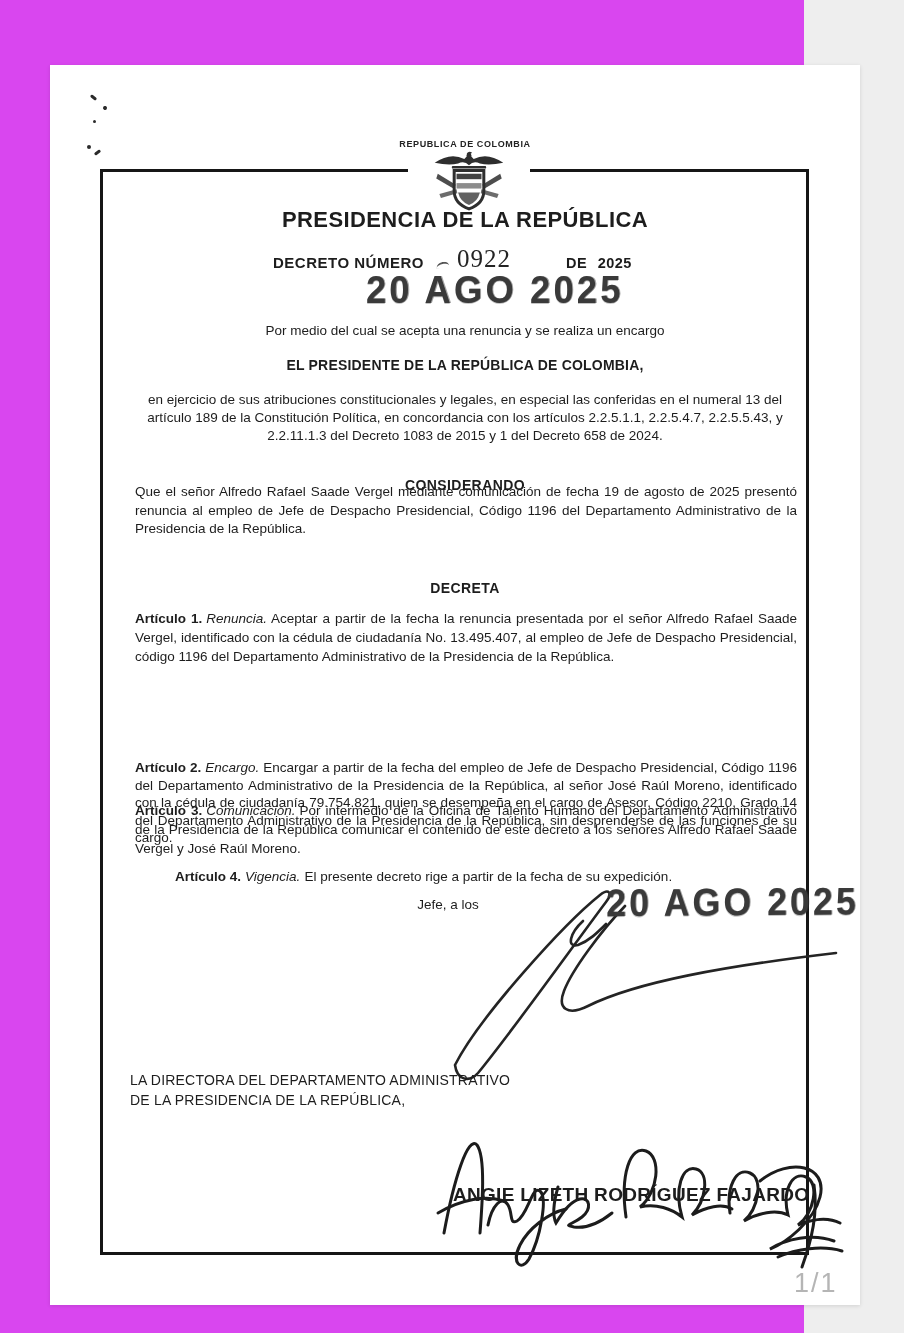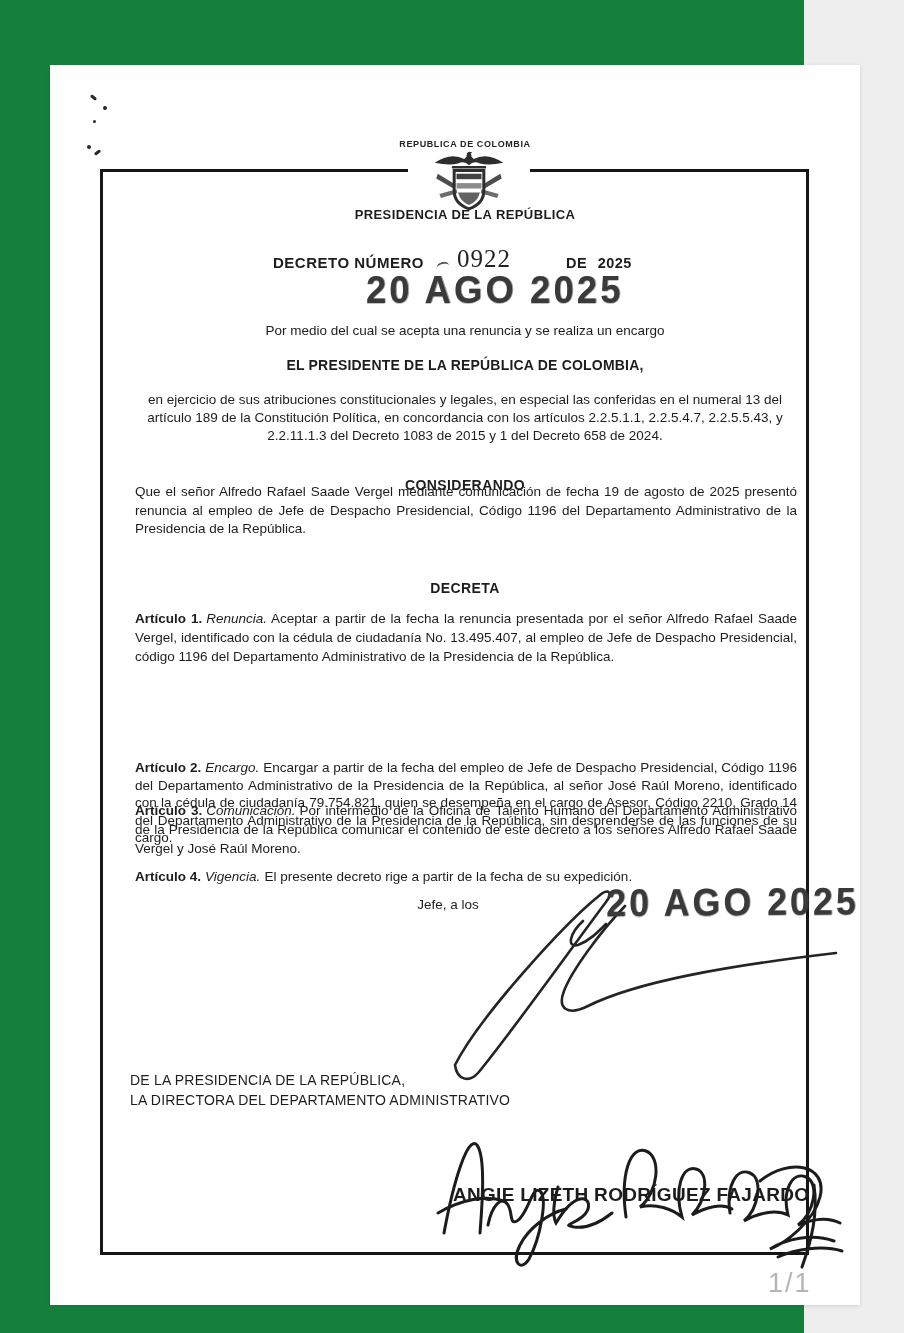--- a/index.html
+++ b/index.html
@@ -3,21 +3,21 @@
 <meta charset="utf-8">
 <style>
   * { margin: 0; padding: 0; box-sizing: border-box; }
   html, body { width: 904px; height: 1333px; }
   body {
     font-family: "Liberation Sans", sans-serif;
     background: #eeeeee;
     color: #1d1d1d;
     overflow: hidden;
   }
-  .canvas { position: relative; width: 804px; height: 1333px; background: #15803d; }
+  .canvas { position: relative; width: 804px; height: 1333px; background: #d946ef; }
 
   .sheet {
     position: absolute; left: 50px; top: 65px; width: 810px; height: 1240px;
     background: #ffffff;
     box-shadow: 0 1px 4px rgba(0,0,0,0.12);
   }
 
   .frame {
     position: absolute; left: 50px; top: 104px; width: 709px; height: 1086px;
     border: 3px solid #161616;
@@ -39,21 +39,21 @@
   }
   .republic-label {
     position: absolute; left: 85px; top: 74px; width: 660px;
     text-align: center; font-size: 9px; font-weight: 700; letter-spacing: 0.6px;
     color: #232323; z-index: 3;
   }
   .emblem-svg { position: absolute; left: 380px; top: 85px; width: 78px; height: 74px; z-index: 3; }
 
   .doc-title {
     position: absolute; left: 85px; top: 142px; width: 660px;
-    text-align: center; font-size: 13px; font-weight: 700; letter-spacing: 0.4px;
+    text-align: center; font-size: 22px; font-weight: 700; letter-spacing: 0.4px;
     z-index: 2;
   }
 
   .decree-row { position: absolute; left: 0; top: 185px; width: 810px; height: 32px; z-index: 2; }
   .decree-label { position: absolute; left: 223px; top: 4px; font-size: 15px; font-weight: 700; letter-spacing: 0.5px; }
   .stray-mark {
     position: absolute; left: 386px; top: 12px; width: 13px; height: 6px;
     border-top: 2px solid #555; border-radius: 60% 40% 0 0 / 100% 70% 0 0;
     transform: rotate(-8deg);
   }
@@ -84,37 +84,37 @@
 
   .center-heading { position: absolute; left: 85px; width: 660px; text-align: center; font-size: 14px; font-weight: 700; letter-spacing: 0.4px; z-index: 2; }
   .h-considerando { top: 412px; }
   .h-decreta { top: 515px; }
 
   .body-par { position: absolute; left: 85px; width: 662px; text-align: justify; font-size: 13.5px; line-height: 19px; z-index: 2; }
   .p-considerando { top: 418px; line-height: 18.5px; }
   .p-art1 { top: 544px; }
   .p-art2 { top: 655px; line-height: 17.6px; margin-top: 39px; }
   .p-art3 { top: 736px; }
-  .p-art4 { top: 802px; }
+  .p-art4 { top: 802px; margin-left: 40px; }
   .body-par b { font-weight: 700; margin-right: 0.3em; }
   .body-par i { font-style: italic; margin-right: 0.3em; }
 
   .closing-block { position: absolute; left: 208px; top: 829px; width: 380px; text-align: center; z-index: 2; }
   .closing-order { font-size: 14px; font-weight: 700; letter-spacing: 0.4px; }
   .closing-dado { font-size: 13.5px; margin-top: 3px; }
 
   .flourish-svg { position: absolute; left: 375px; top: 818px; width: 420px; height: 252px; z-index: 2; }
 
   .director-title { position: absolute; left: 80px; top: 1005px; width: 480px; font-size: 14px; line-height: 20px; letter-spacing: 0.2px; z-index: 2; }
 
   .handsig-svg { position: absolute; left: 380px; top: 1052px; width: 436px; height: 170px; z-index: 2; }
   .printed-name { position: absolute; left: 403px; top: 1119px; font-size: 19px; font-weight: 700; letter-spacing: 0.3px; white-space: nowrap; z-index: 3; }
 
   .pagination {
-    position: absolute; left: 718px; top: 1203px; font-size: 27px; color: #b5b5b5;
+    position: absolute; left: 744px; top: 1203px; font-size: 27px; color: #b5b5b5;
     letter-spacing: 2px; z-index: 2;
   }
 
   svg path, svg circle, svg rect, svg line { vector-effect: non-scaling-stroke; }
 </style>
 </head>
 <body>
 
 <div class="canvas">
   <div class="sheet">
@@ -194,22 +194,22 @@
 
     <div class="stamp stamp-bottom">20 AGO 2025</div>
 
     <svg class="flourish-svg" viewBox="0 0 420 252" fill="none" stroke="#242424" stroke-width="2.6" stroke-linecap="round">
       <path d="M30,182 C55,133 140,40 175,12 C184,5 188,10 181,19 C148,63 86,150 53,190 C44,200 32,197 30,182 Z"></path>
       <path d="M158,38 C145,50 141,65 153,62 C164,58 172,50 181,41"></path>
       <path d="M200,23 C176,48 147,87 139,108 C132,126 143,133 163,123 C211,99 300,83 411,70"></path>
     </svg>
 
     <div class="director-title">
+      <div>LA DIRECTORA DEL DEPARTAMENTO ADMINISTRATIVO</div>
       <div>DE LA PRESIDENCIA DE LA REPÚBLICA,</div>
-      <div>LA DIRECTORA DEL DEPARTAMENTO ADMINISTRATIVO</div>
     </div>
 
     <svg class="handsig-svg" viewBox="0 0 436 170" fill="none" stroke="#1c1c1c" stroke-width="3" stroke-linecap="round">
       <path d="M14,116 C24,62 38,18 47,28 C56,40 52,90 50,116"></path>
       <path d="M8,96 C32,82 56,78 74,84"></path>
       <path d="M58,108 C62,88 72,78 78,88 C83,96 79,108 87,104 C98,98 102,68 110,74 C118,81 110,122 99,142 C91,155 81,146 90,128 C98,112 118,96 136,92"></path>
       <path d="M128,70 C124,84 122,98 126,106 C132,96 140,84 150,82 C160,80 162,92 152,100 C142,108 132,108 144,110 C158,112 172,104 182,96"></path>
       <path d="M196,100 C190,58 200,28 216,34 C232,40 228,76 210,90 C226,86 242,92 252,100 C244,72 252,48 266,52 C280,56 276,84 262,98 C276,90 292,86 302,92"></path>
       <path d="M300,96 C296,70 306,50 320,56 C334,62 328,92 314,104 C328,96 346,92 358,98 C352,74 362,54 376,60 C390,66 384,96 368,108 C382,102 398,100 410,106"></path>
       <path d="M330,64 C360,40 398,48 390,80 C384,104 356,126 340,132 C356,122 382,116 404,124"></path>

